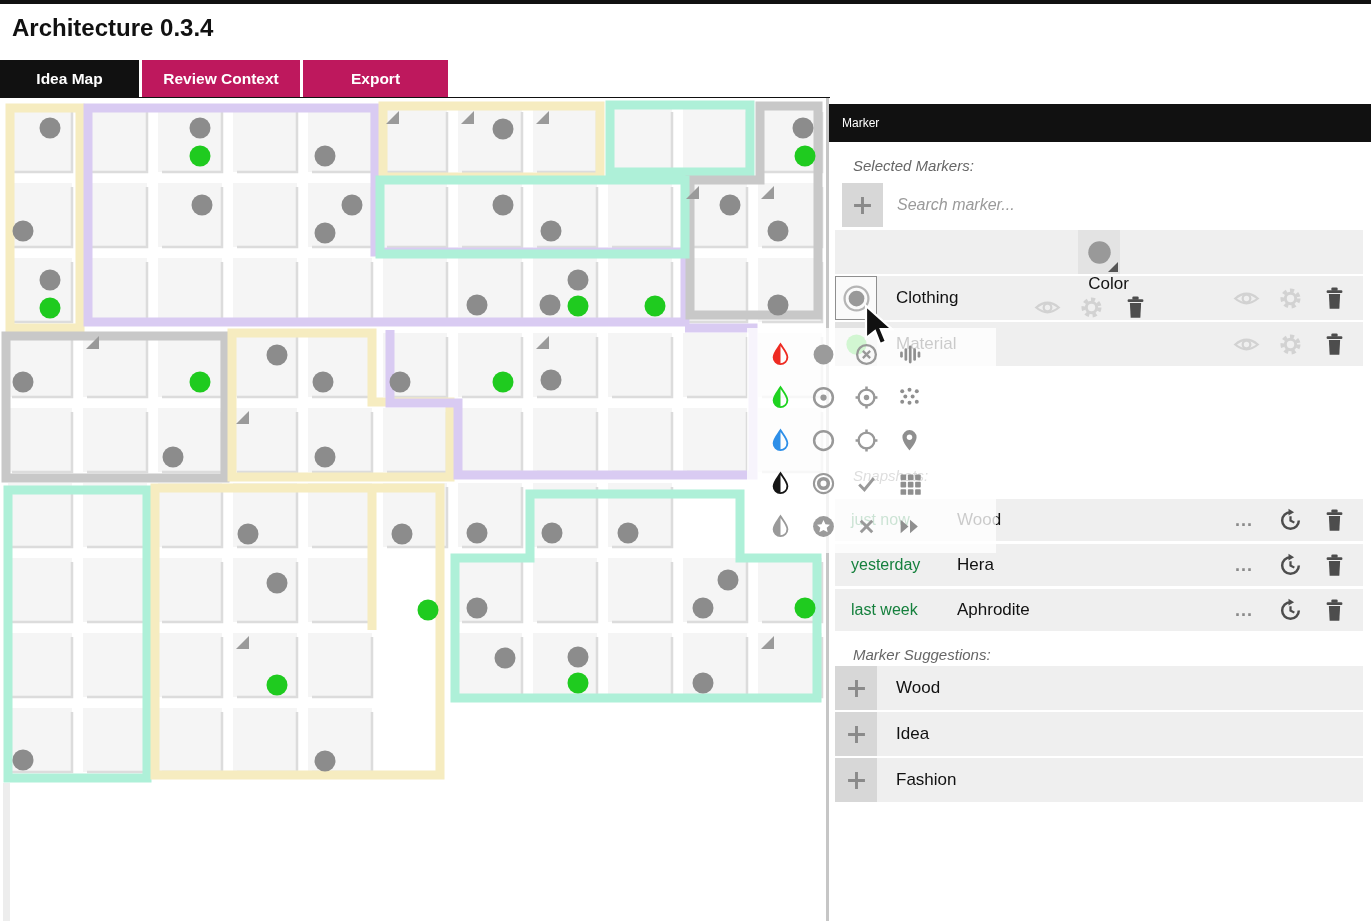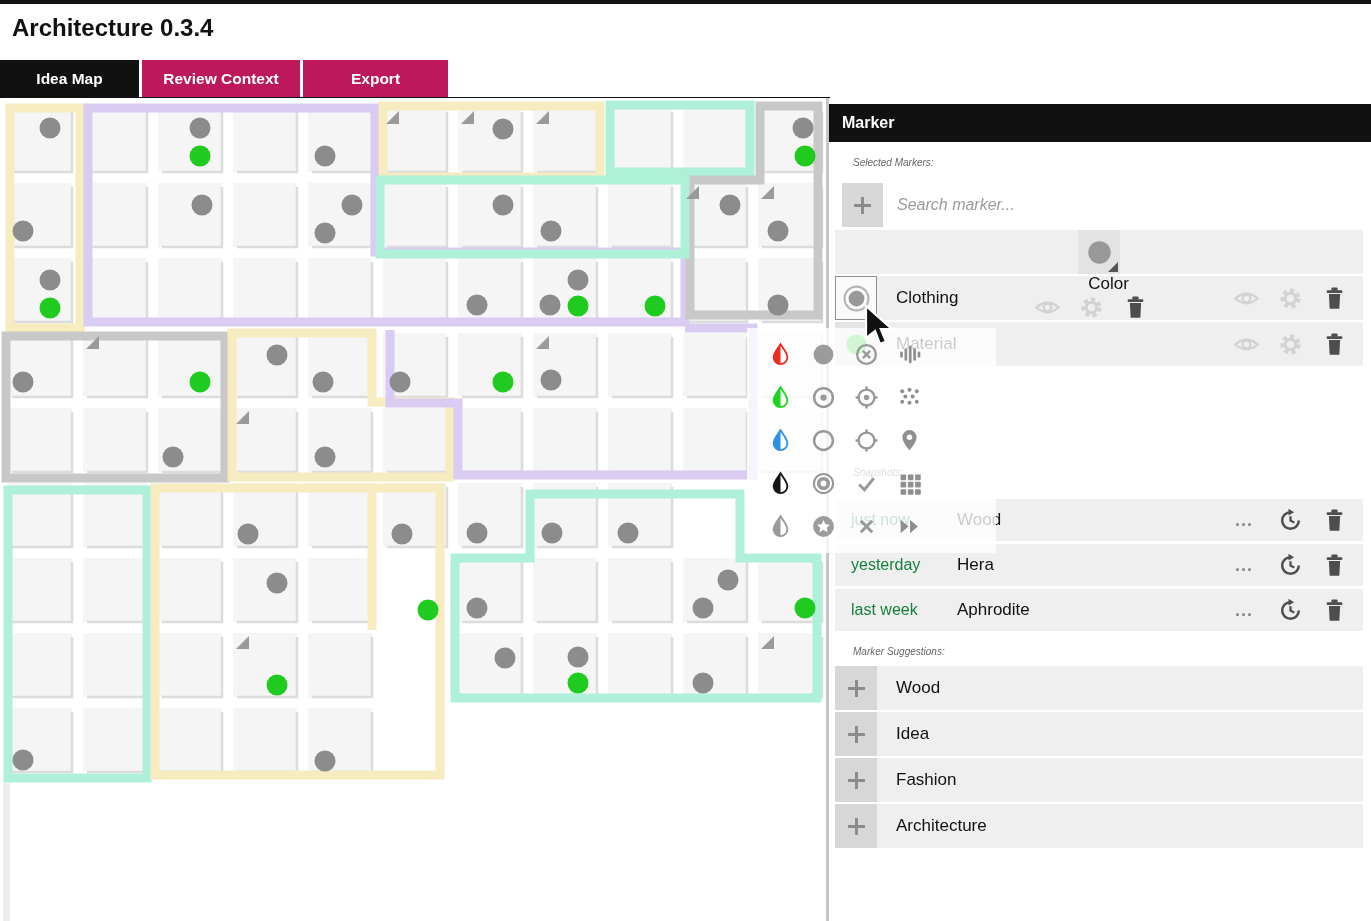--- a/index.html
+++ b/index.html
@@ -11,23 +11,23 @@
     color:#fff;font-weight:bold;font-size:15.5px;background:#be185d;cursor:pointer;}
   .tab.active{background:#111;}
   .tab.t0{width:139px;}.tab.t1{width:158px;}.tab.t2{width:145px;}
   .canvas-topbar{position:absolute;left:0;top:97px;width:830px;height:7px;background:#111;}
   #canvas-wrap{position:absolute;left:0;top:98px;width:830px;height:823px;background:#fff;}
   .canvas-bottom-strip{position:absolute;left:3px;top:783px;width:7px;height:138px;background:#ededed;}
   .divider{position:absolute;left:826px;top:98px;width:3px;height:823px;background:#c6c6c6;}
 
   
   #sidebar{position:absolute;left:829px;top:98px;width:542px;height:823px;background:#fff;}
-  .side-header{margin-top:6px;height:38px;background:#111;color:#fff;font-weight:bold;
-    font-size:16px;line-height:38px;padding-left:13px;}
-  .side-label{margin:15px 0 0 24px;font-style:italic;color:#666;font-size:10px;height:18px;}
+  .side-header{margin-top:6px;height:38px;background:#111;color:#fff;font-weight:normal;
+    font-size:12px;line-height:38px;padding-left:13px;}
+  .side-label{margin:15px 0 0 24px;font-style:italic;color:#666;font-size:15px;height:18px;}
   .search-row{margin:8px 8px 0 13px;height:44px;display:flex;align-items:center;background:#fff;}
   .plus-sq{width:41px;height:44px;background:#d7d7d7;flex:none;display:flex;align-items:center;justify-content:center;}
   .search-input{flex:1;border:none;outline:none;background:#fff;height:42px;margin-left:2px;
     font-family:"Liberation Sans",sans-serif;font-size:16px;font-style:italic;padding-left:12px;color:#333;}
   .search-input::placeholder{color:#9a9a9a;opacity:1;}
   .m-row{margin:2px 8px 0 6px;height:44px;display:flex;align-items:center;background:#efefef;}
   .m-row.first{margin-top:3px;flex-direction:column;}
   .icon-sq{width:42px;height:44px;background:#e3e3e3;flex:none;position:relative;
     display:flex;align-items:center;justify-content:center;}
   .icon-sq.active{background:#fafafa;border:1px solid #8f8f8f;box-sizing:border-box;}
@@ -531,30 +531,20 @@
   <div class="sug-row">
     <div class="sug-sq">
         <span class="a-icon">
           <svg viewBox="0 0 24 24">
             <path d="M12 4.5 V19.5 M4.5 12 H19.5" stroke="#8a8a8a" stroke-width="2.6" fill="none"></path>
           </svg>
         </span>
       </div>
     <div class="row-label">Fashion</div>
   </div>
-  <div class="sug-row">
-    <div class="sug-sq">
-        <span class="a-icon">
-          <svg viewBox="0 0 24 24">
-            <path d="M12 4.5 V19.5 M4.5 12 H19.5" stroke="#8a8a8a" stroke-width="2.6" fill="none"></path>
-          </svg>
-        </span>
-      </div>
-    <div class="row-label">Architecture</div>
-  </div>
 </div>
 
 <div id="marker-style-popup">
     <div class="p-cell">
       <svg viewBox="0 0 24 24">
         <defs>
           <clipPath id="cl-red">
             <rect x="0" y="0" width="12" height="24"></rect>
           </clipPath>
         </defs>

